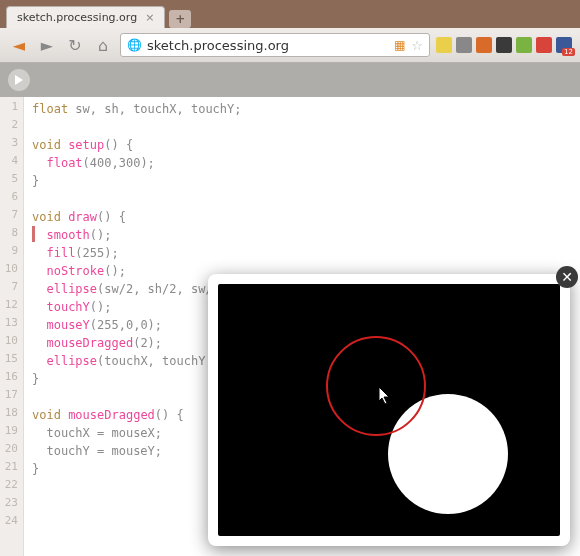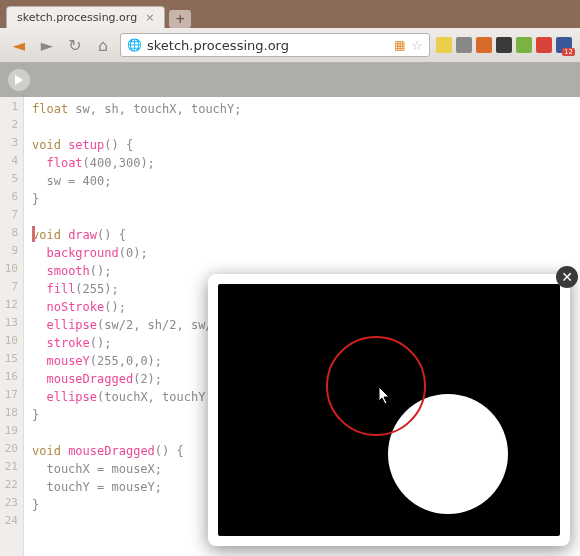--- a/index.html
+++ b/index.html
@@ -206,30 +206,28 @@
       <div class="ln">21</div>
       <div class="ln">22</div>
       <div class="ln">23</div>
       <div class="ln">24</div>
     </div>
   <div class="code" id="code">
       <div><span class="pl"><span class="kw">float</span> sw, sh, touchX, touchY;</span></div>
       <div><span class="pl"></span></div>
       <div><span class="pl"><span class="kw">void</span> <span class="fn">setup</span>() {</span></div>
       <div><span class="pl">  <span class="fn">float</span>(400,300);</span></div>
-      <div><span class="pl">  sw = 400;</span></div>
       <div><span class="pl">}</span></div>
       <div><span class="pl"></span></div>
       <div><span class="pl"><span class="kw">void</span> <span class="fn">draw</span>() {</span></div>
-      <div><span class="pl">  <span class="fn">background</span>(0);</span></div>
       <div><span class="pl">  <span class="fn">smooth</span>();</span></div>
       <div><span class="pl">  <span class="fn">fill</span>(255);</span></div>
       <div><span class="pl">  <span class="fn">noStroke</span>();</span></div>
       <div><span class="pl">  <span class="fn">ellipse</span>(sw/2, sh/2, sw/</span></div>
-      <div><span class="pl">  <span class="fn">stroke</span>();</span></div>
+      <div><span class="pl">  <span class="fn">touchY</span>();</span></div>
       <div><span class="pl">  <span class="fn">mouseY</span>(255,0,0);</span></div>
       <div><span class="pl">  <span class="fn">mouseDragged</span>(2);</span></div>
       <div><span class="pl">  <span class="fn">ellipse</span>(touchX, touchY,</span></div>
       <div><span class="pl">}</span></div>
       <div><span class="pl"></span></div>
       <div><span class="pl"><span class="kw">void</span> <span class="fn">mouseDragged</span>() {</span></div>
       <div><span class="pl">  touchX = mouseX;</span></div>
       <div><span class="pl">  touchY = mouseY;</span></div>
       <div><span class="pl">}</span></div>
     </div>

